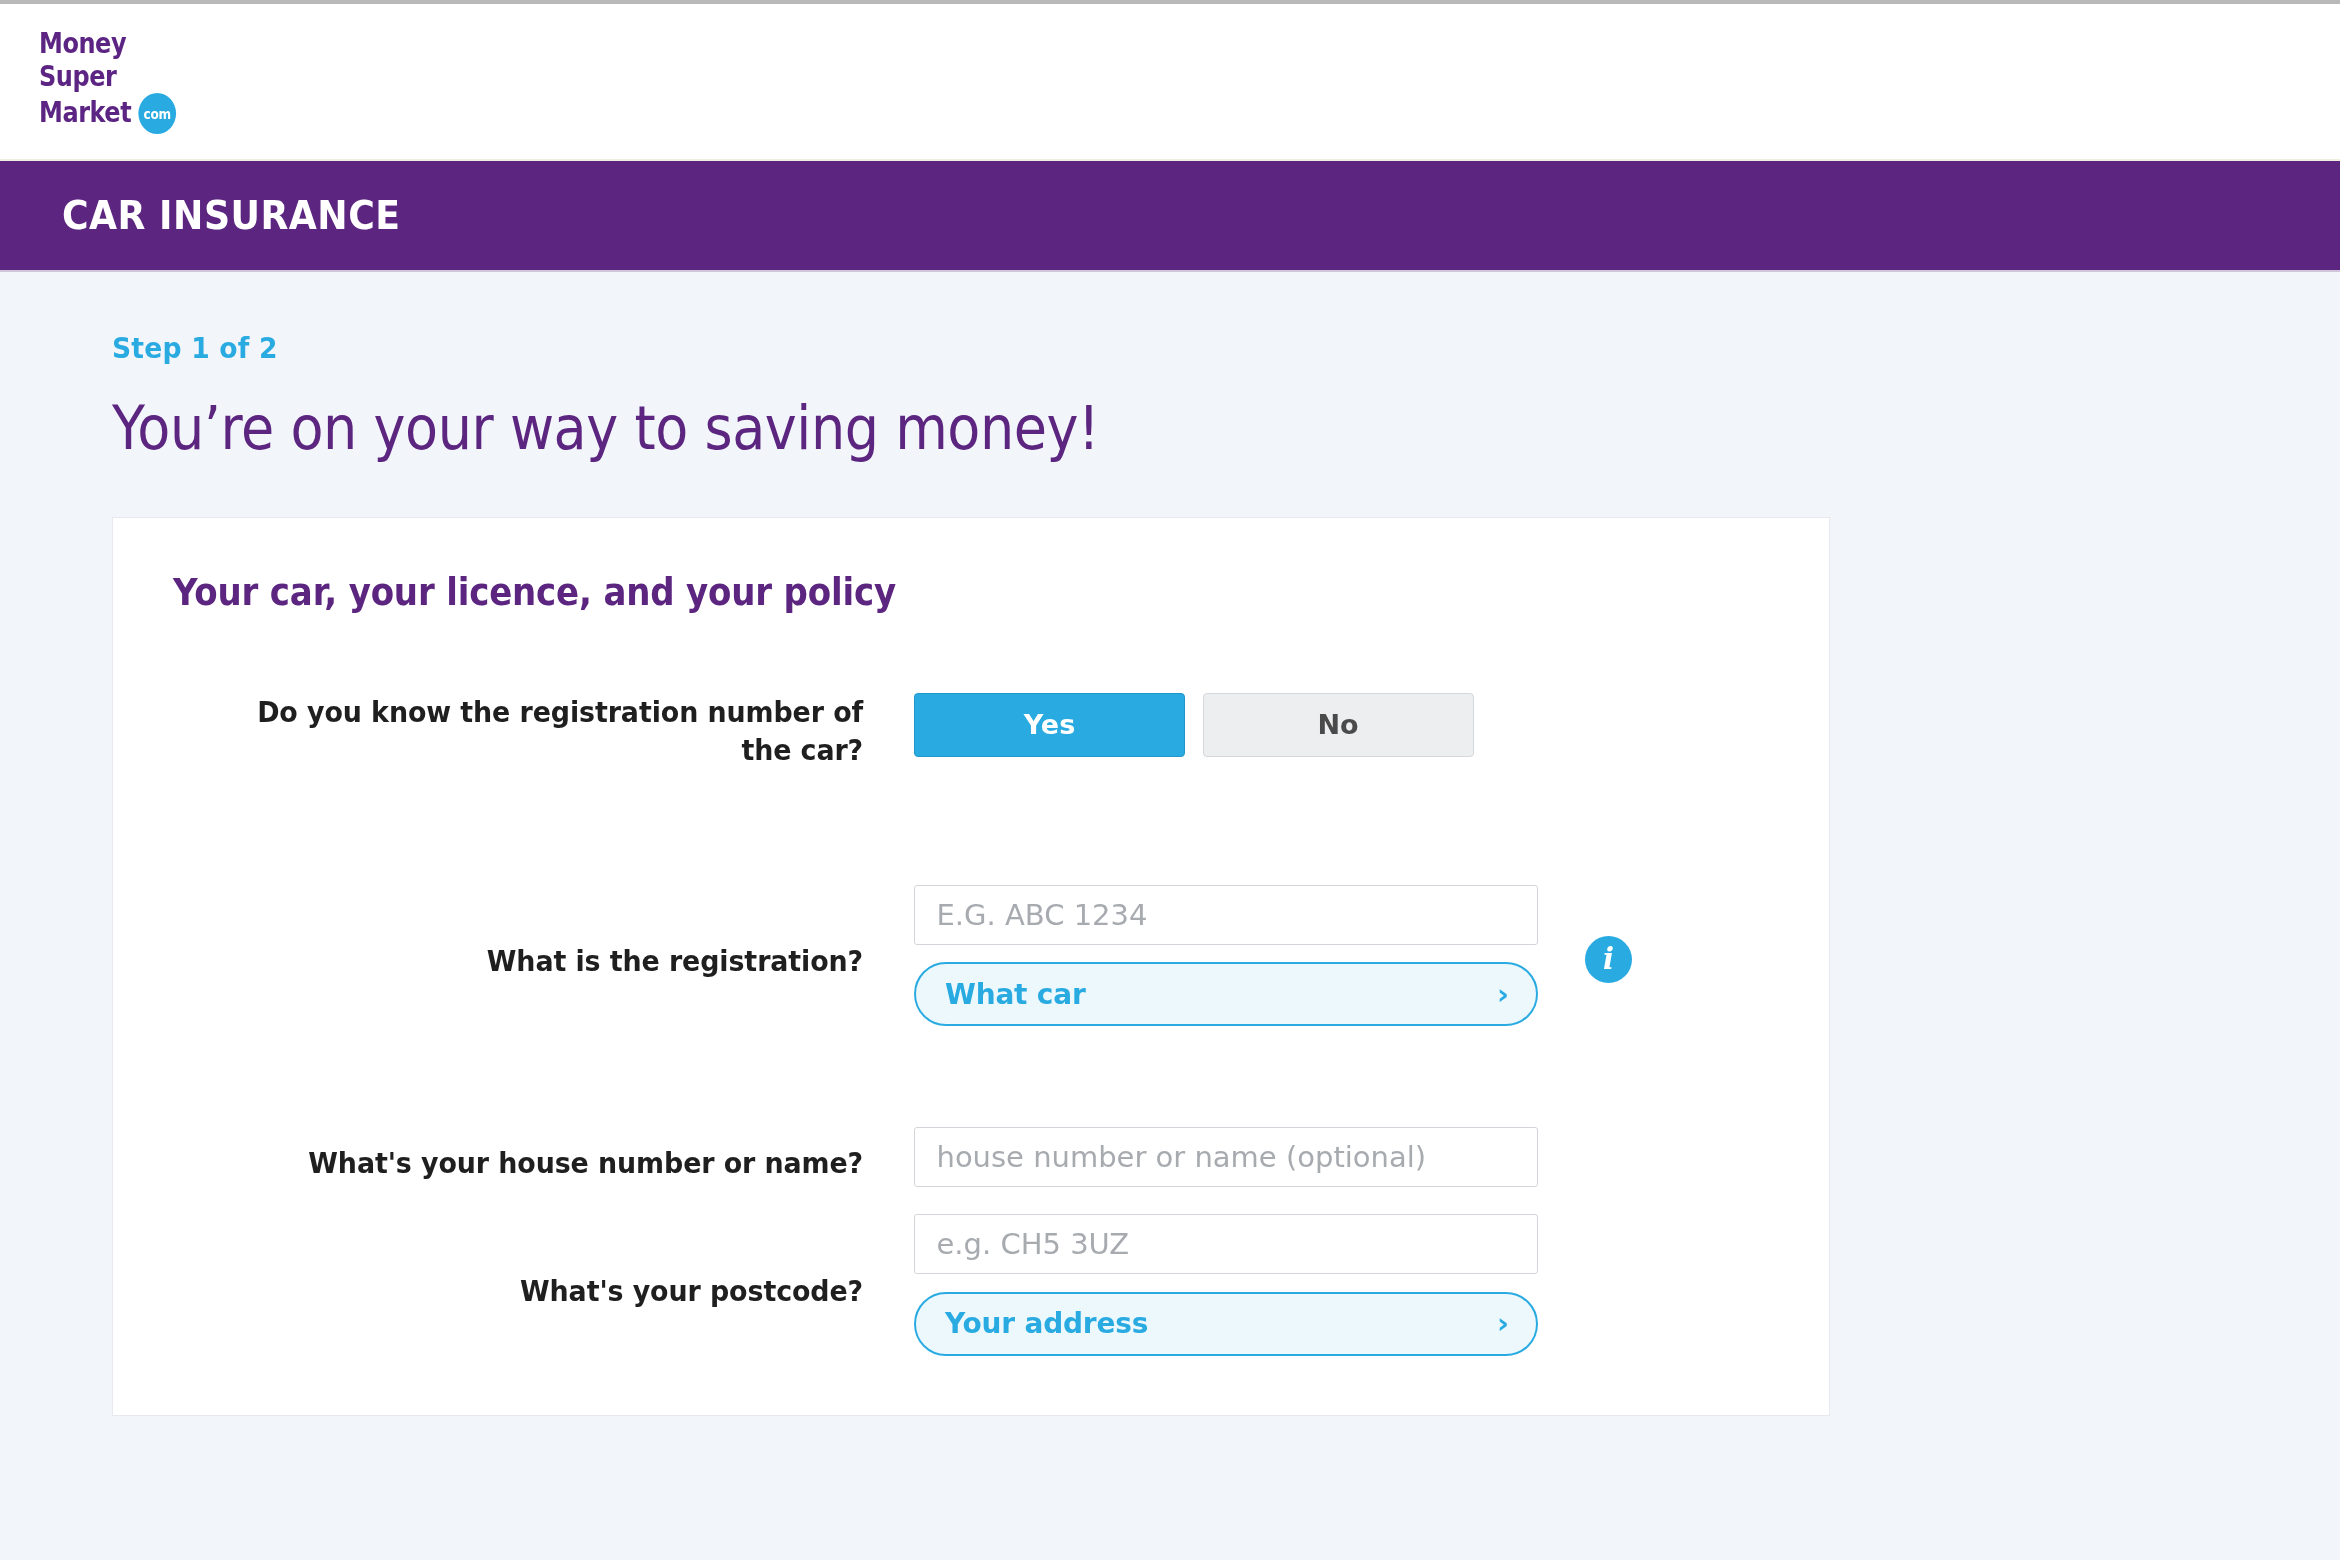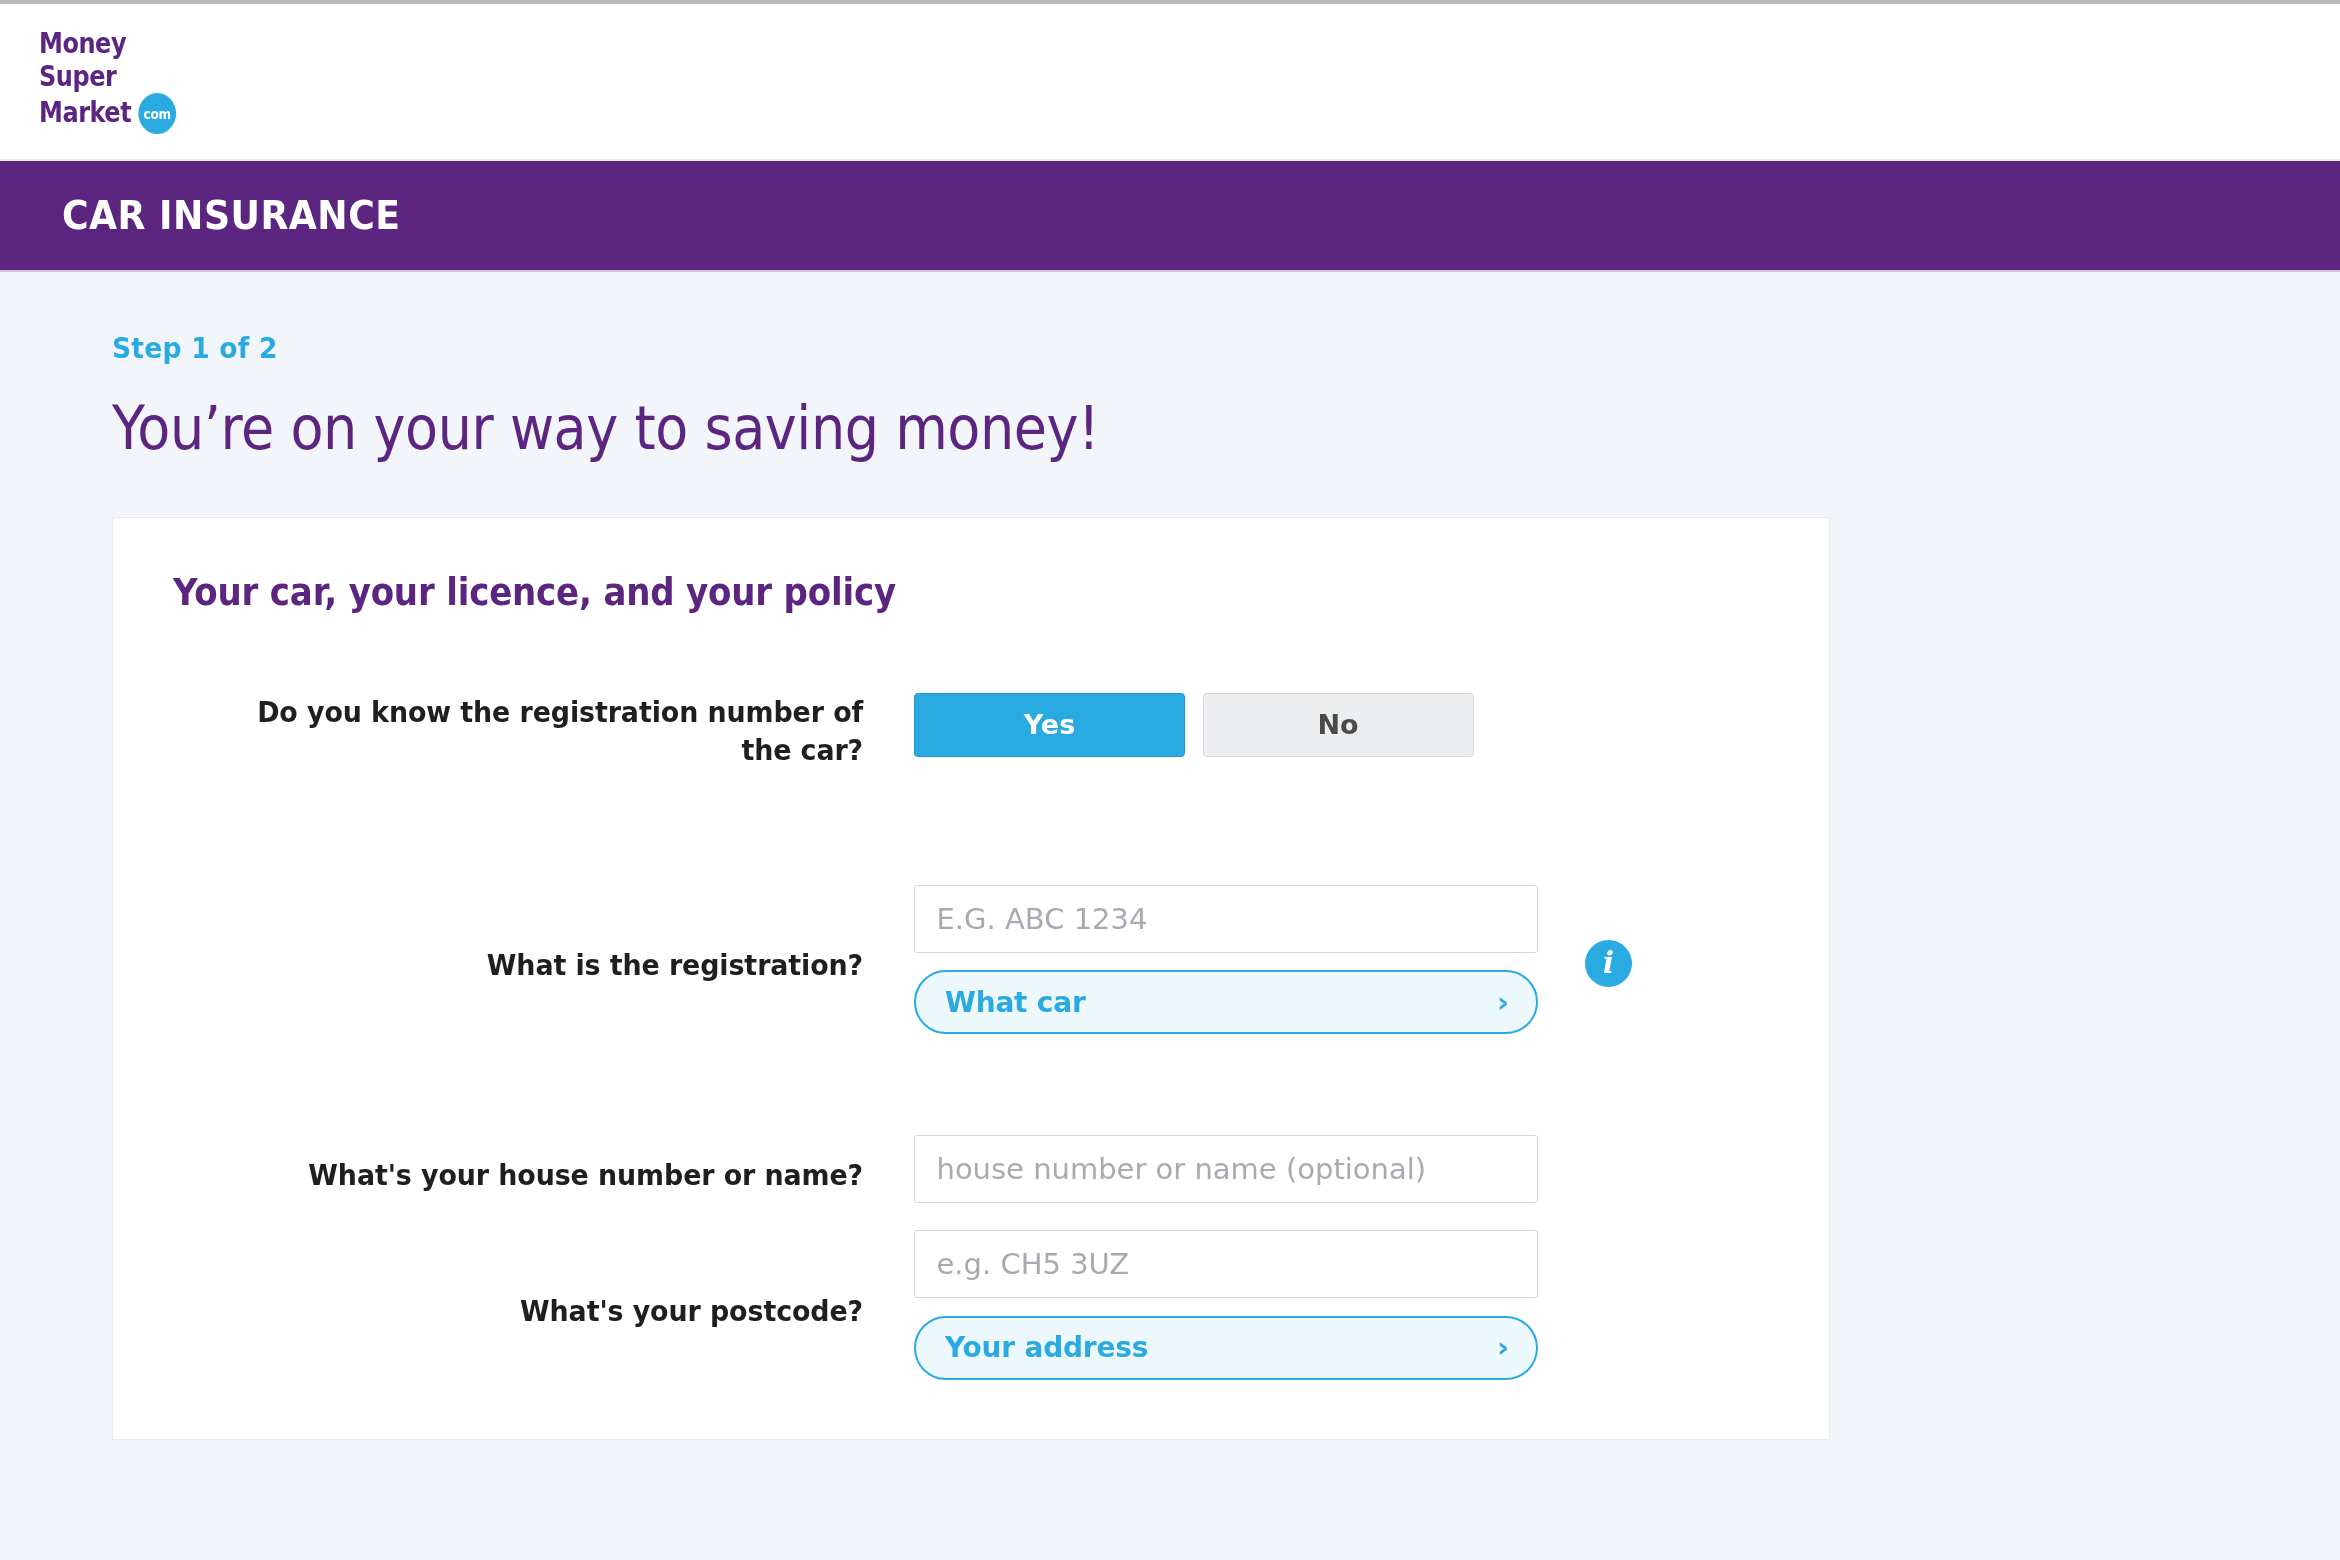--- a/index.html
+++ b/index.html
@@ -203,21 +203,21 @@
 
   .toggle-btn.is-unselected {
     background: #eceef0;
     color: #4a4a4a;
     border-color: #d4d8dc;
   }
 
   
   .text-input {
     width: 624px;
-    height: 68px;
+    height: 60px;
     border: 1px solid #d2d5da;
     border-radius: 2.9px;
     background: #ffffff;
     padding: 0 21.5px;
     font-family: "DejaVu Sans", sans-serif;
     font-size: 29px;
     color: #333333;
     outline: none;
   }
 

